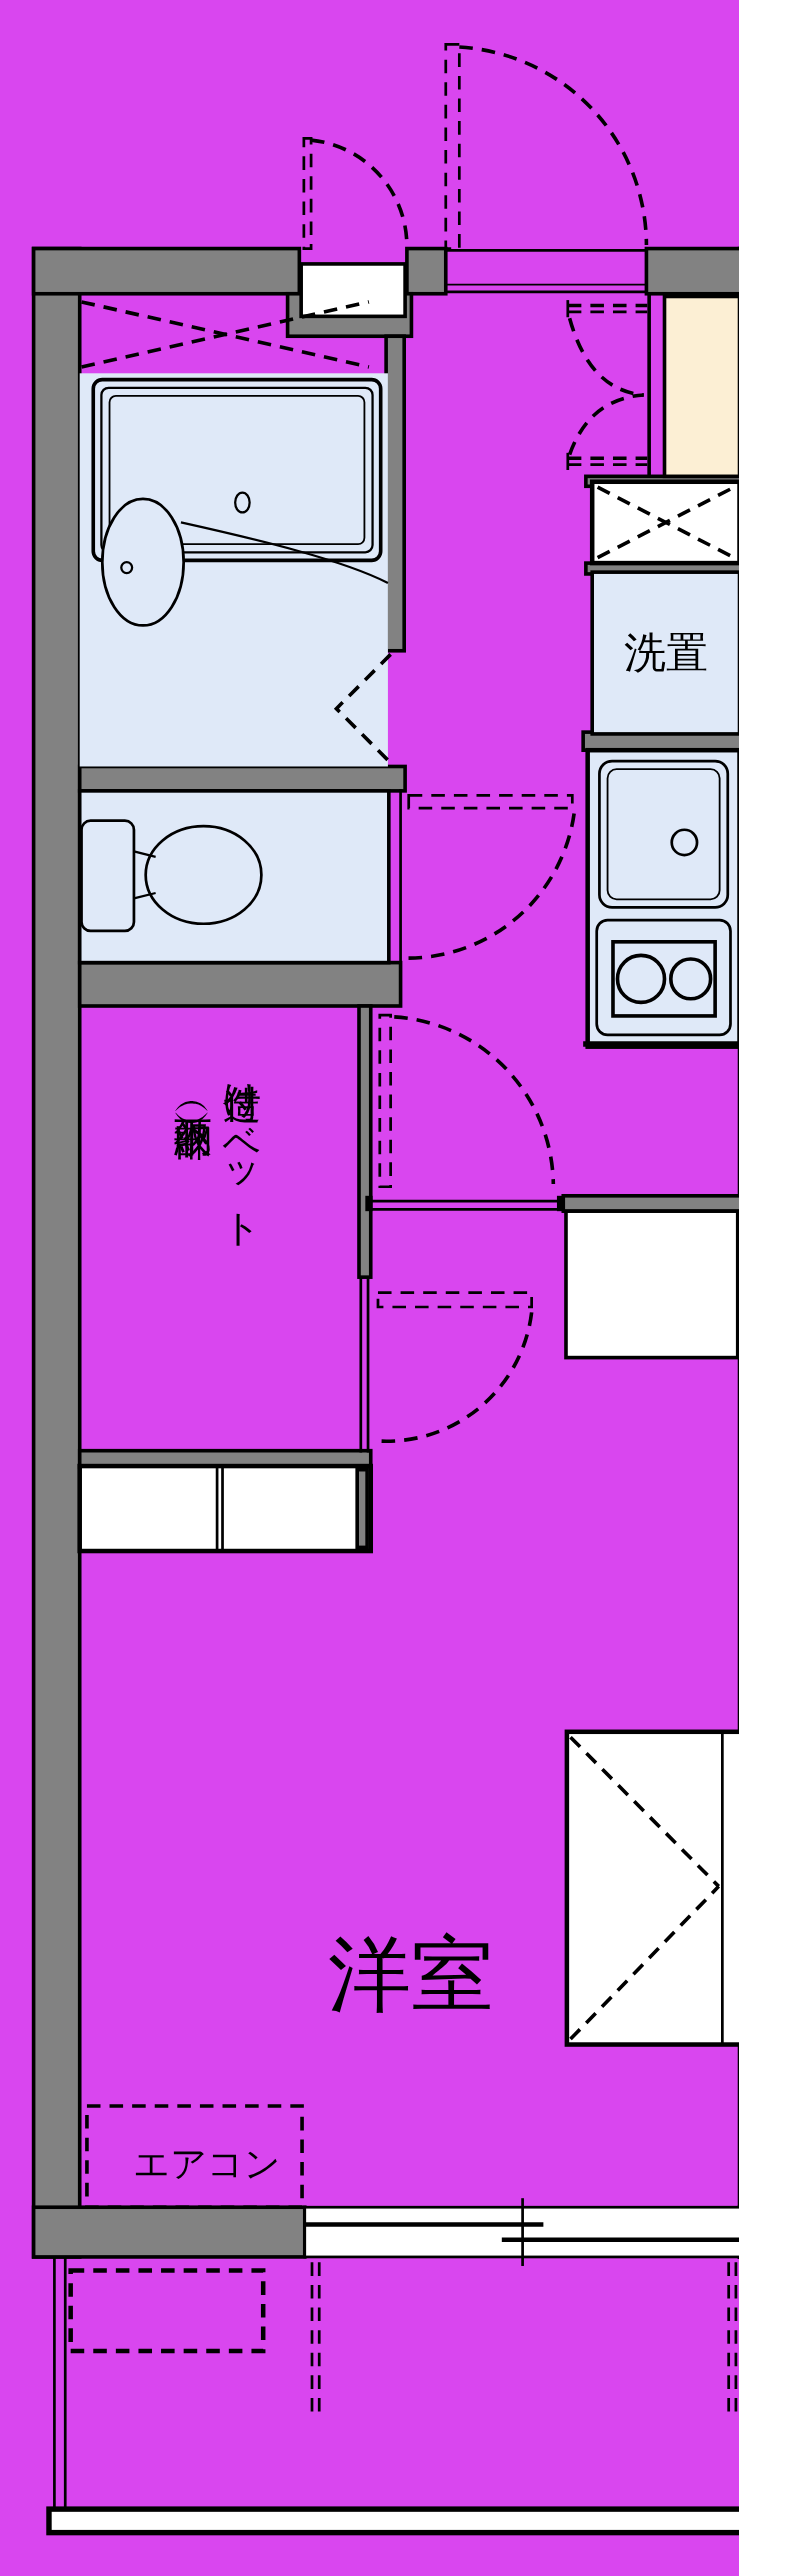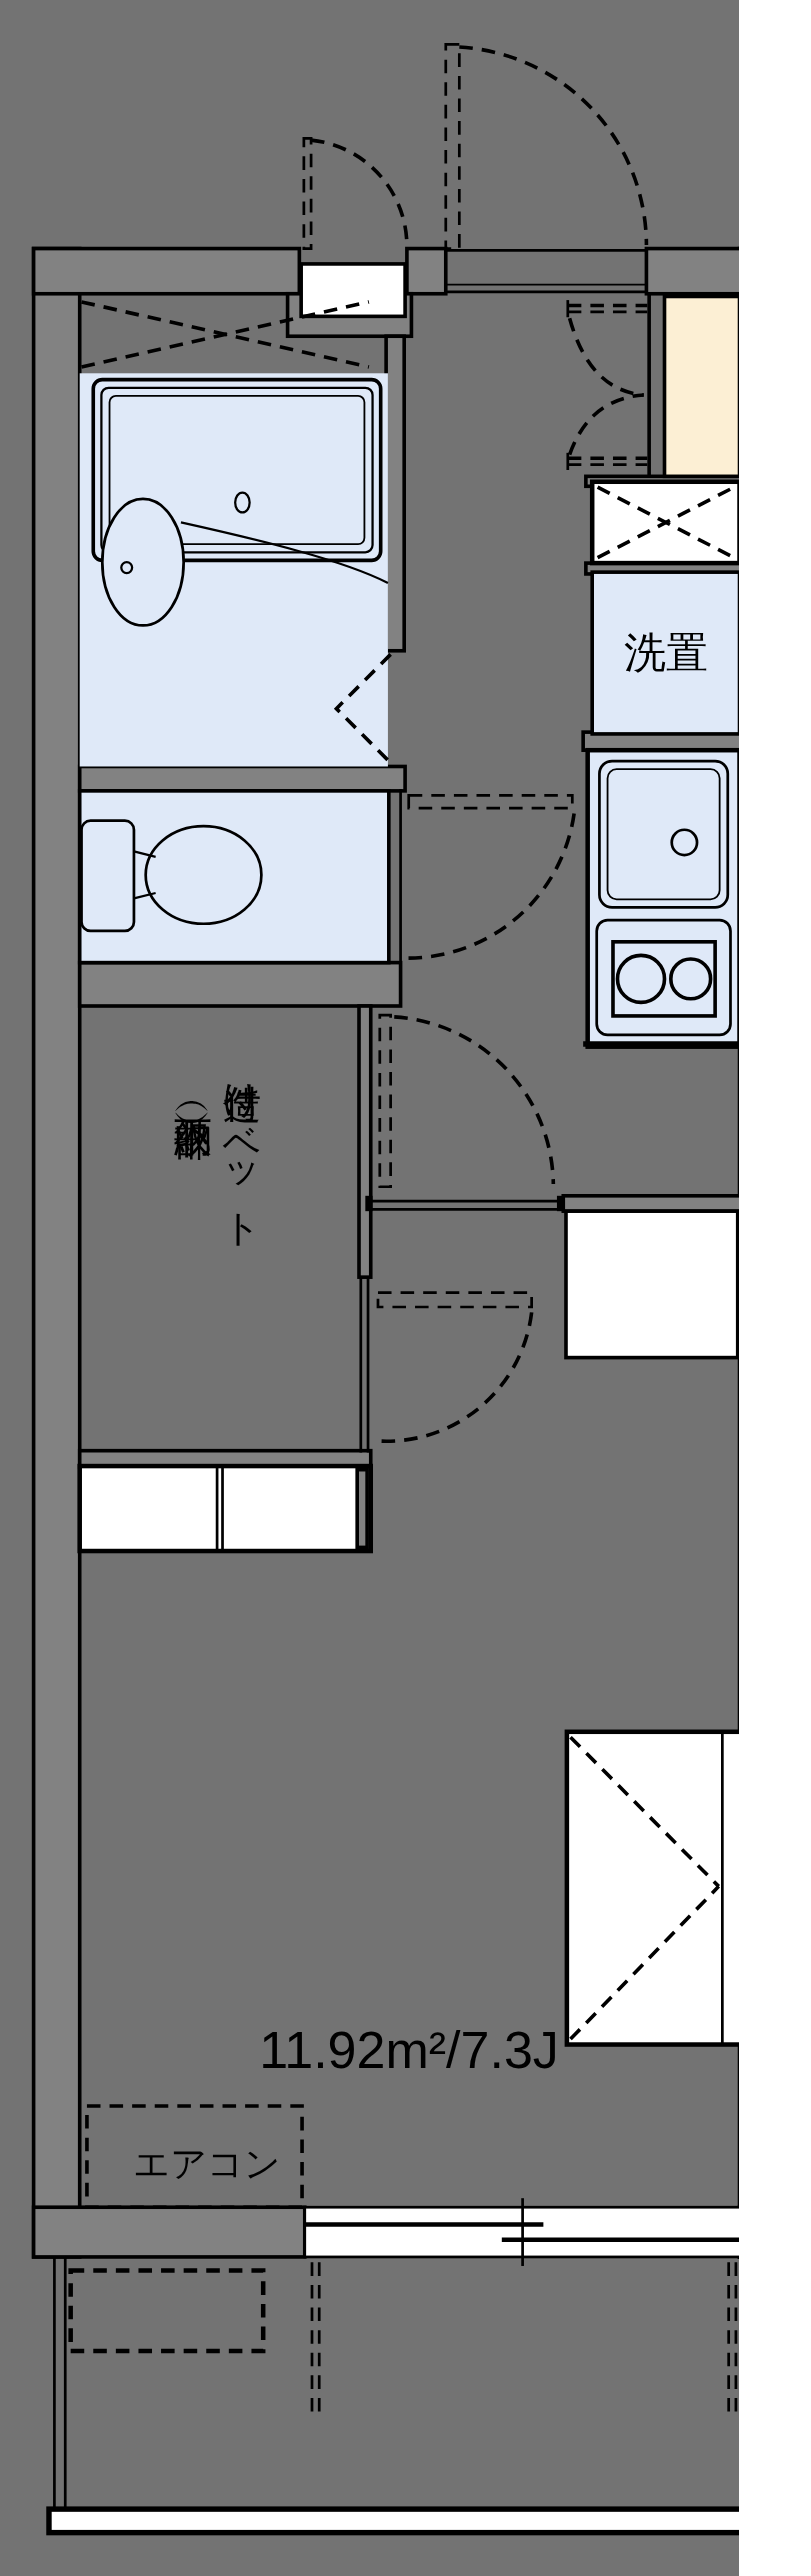--- a/index.html
+++ b/index.html
@@ -1,16 +1,16 @@
 <!DOCTYPE html>
 <html style="font-size:14.5px"><head>
 <meta charset="utf-8">
 <style>
   html,body{margin:0;padding:0;background:#fff;}
-  #plan{position:relative;width:739px;height:2576px;background:#737373;overflow:hidden;
+  #plan{position:relative;width:739px;height:2576px;background:#d946ef;overflow:hidden;
         font-family:"Liberation Sans","DejaVu Sans",sans-serif;}
   #plan svg{position:absolute;left:0;top:0;}
   .lbl{position:absolute;color:#000;white-space:nowrap;transform:translate(-50%,-50%);}
   .lbl.vert{writing-mode:vertical-rl;transform:translateX(-50%);white-space:normal;}
   .w{fill:#828282;stroke:#000;stroke-width:4;}
   .blue{fill:#dfe9f8;}
   .beige{fill:#fcefd4;}
   .wh{fill:#ffffff;}
   .ln{stroke:#000;fill:none;}
   .dash{stroke:#000;fill:none;stroke-dasharray:15 10;}
@@ -166,16 +166,16 @@
     <path class="dash" d="M436,1125 A188,188 0 0 1 612,1310" stroke-width="4"></path>
 
     <rect class="dash" x="418" y="1430" width="170" height="16" stroke-width="3" stroke-dasharray="11 8"></rect>
     <path class="dash" d="M588,1452 A162,162 0 0 1 414,1594" stroke-width="4"></path>
   </g>
 </svg>
 
   <div class="lbl" style="left:666px;top:653px;font-size:42px;">洗置</div>
   <div class="lbl vert" style="left:242px;top:1056px;font-size:38px;line-height:1;">造付けベット</div>
   <div class="lbl vert" style="left:193px;top:1090px;font-size:38px;line-height:1;">（下部収納）</div>
-  <div class="lbl" style="left:409px;top:2050px;font-size:52px;">11.92m²/7.3J</div>
+  <div class="lbl" style="left:411px;top:1976px;font-size:83px;">洋室</div>
   <div class="lbl" style="left:207px;top:2164px;font-size:36px;">エアコン</div>
 </div>
 
 
 </body></html>

